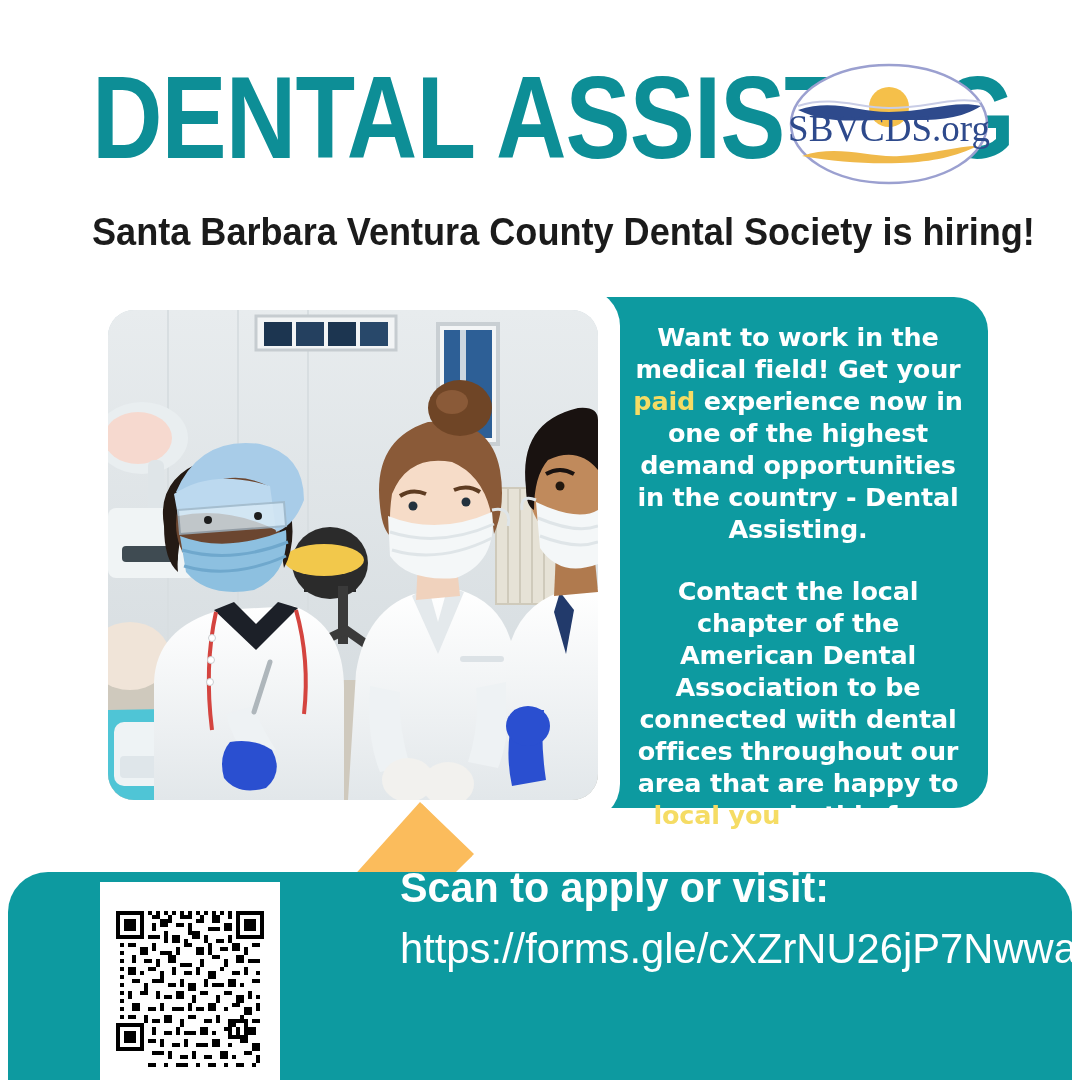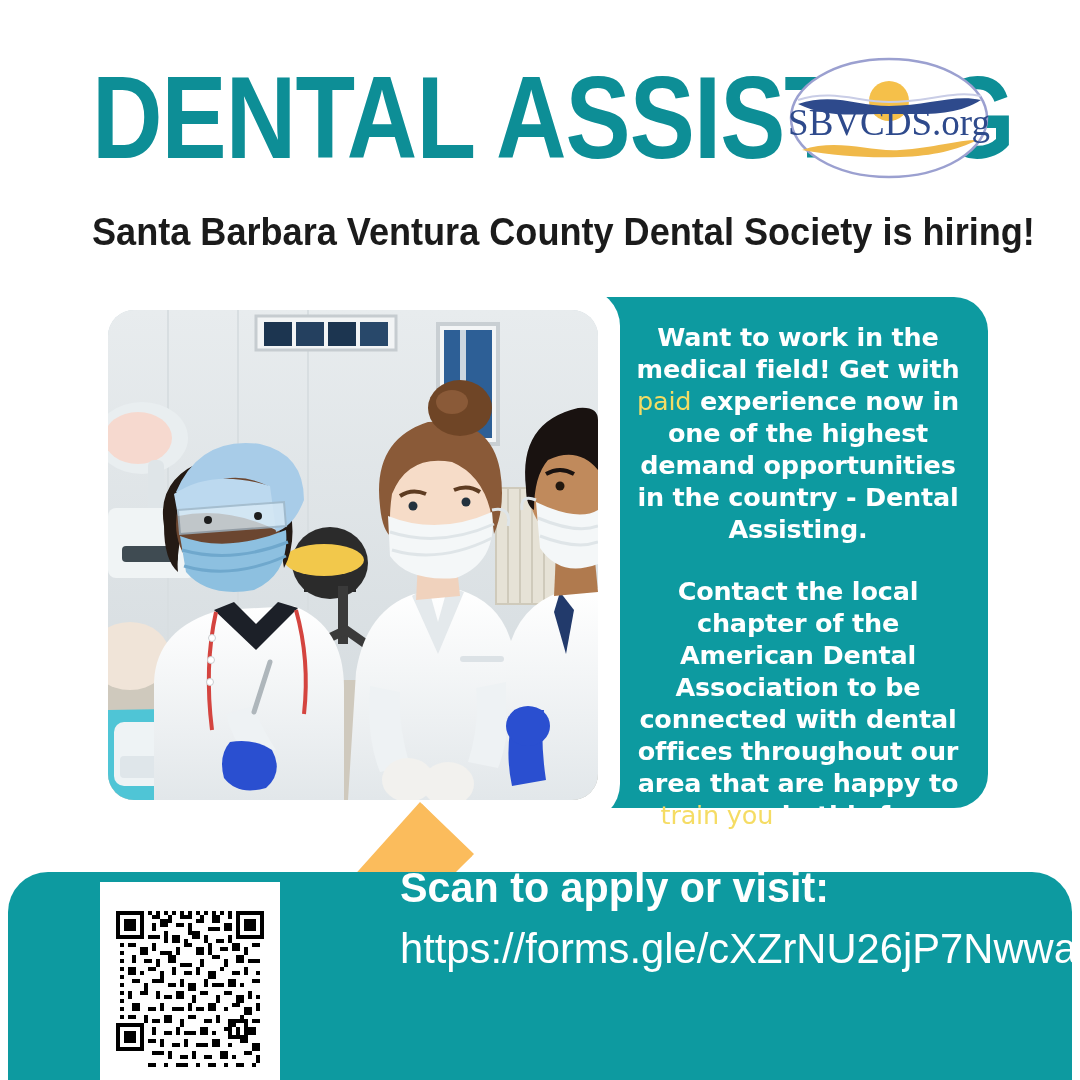--- a/index.html
+++ b/index.html
@@ -42,21 +42,21 @@
     color: #0D8E96;
     transform: scaleX(0.93) scaleY(1.12);
     transform-origin: left top;
     white-space: nowrap;
   }
 
   
   #logo {
     position: absolute;
     left: 788px;
-    top: 56px;
+    top: 62px;
     width: 202px;
     height: 124px;
   }
   #logo svg { display: block; }
 
   
   #subtitle {
     position: absolute;
     left: 92px;
     top: 210px;
@@ -90,21 +90,21 @@
     color: #ffffff;
     font-family: "DejaVu Sans", sans-serif;
     font-size: 25.5px;
     line-height: 32px;
     font-weight: 600;
     text-align: center;
     letter-spacing: -0.2px;
   }
   #panel-copy p { margin: 0 0 30px 0; }
   #panel-copy p:last-child { margin-bottom: 0; }
-  .hl { color: #F5DC64; font-weight: 400; margin-top: 38px; }
+  .hl { color: #F5DC64; font-weight: 700; margin-top: 38px; }
 
   
   #photo-notch {
     position: absolute;
     left: 86px;
     top: 288px;
     width: 534px;
     height: 534px;
     background: #ffffff;
     border-radius: 38px;
@@ -204,22 +204,22 @@
 
         <text x="101" y="79" text-anchor="middle" font-family="'Liberation Serif', serif" font-size="37" fill="#2E4A8C">SBVCDS.org</text>
       </svg>
     </div>
   </div>
 
   <div id="subtitle">Santa Barbara Ventura County Dental Society is hiring!</div>
 
   <div id="text-panel">
     <div id="panel-copy">
-      <p><span>Want to work in the medical field! Get with </span><span class="hl">paid</span><span> experience now in one of the highest demand opportunities in the country - Dental Assisting.</span></p>
-      <p><span>Contact the local chapter of the American Dental Association to be connected with dental offices throughout our area that are happy to </span><span class="hl">train you</span><span> in this fun, team-oriented field!</span></p>
+      <p><span>Want to work in the medical field! Get your </span><span class="hl">paid</span><span> experience now in one of the highest demand opportunities in the country - Dental Assisting.</span></p>
+      <p><span>Contact the local chapter of the American Dental Association to be connected with dental offices throughout our area that are happy to </span><span class="hl">local you</span><span> in this fun, team-oriented field!</span></p>
     </div>
   </div>
 
   <div id="photo-notch"></div>
 
   <div id="photo-frame">
     <svg width="490" height="490" viewBox="0 0 490 490" xmlns="http://www.w3.org/2000/svg">
       <defs>
         <linearGradient id="wallg" x1="0" y1="0" x2="0" y2="1">
           <stop offset="0%" stop-color="#e8ecee"></stop>

